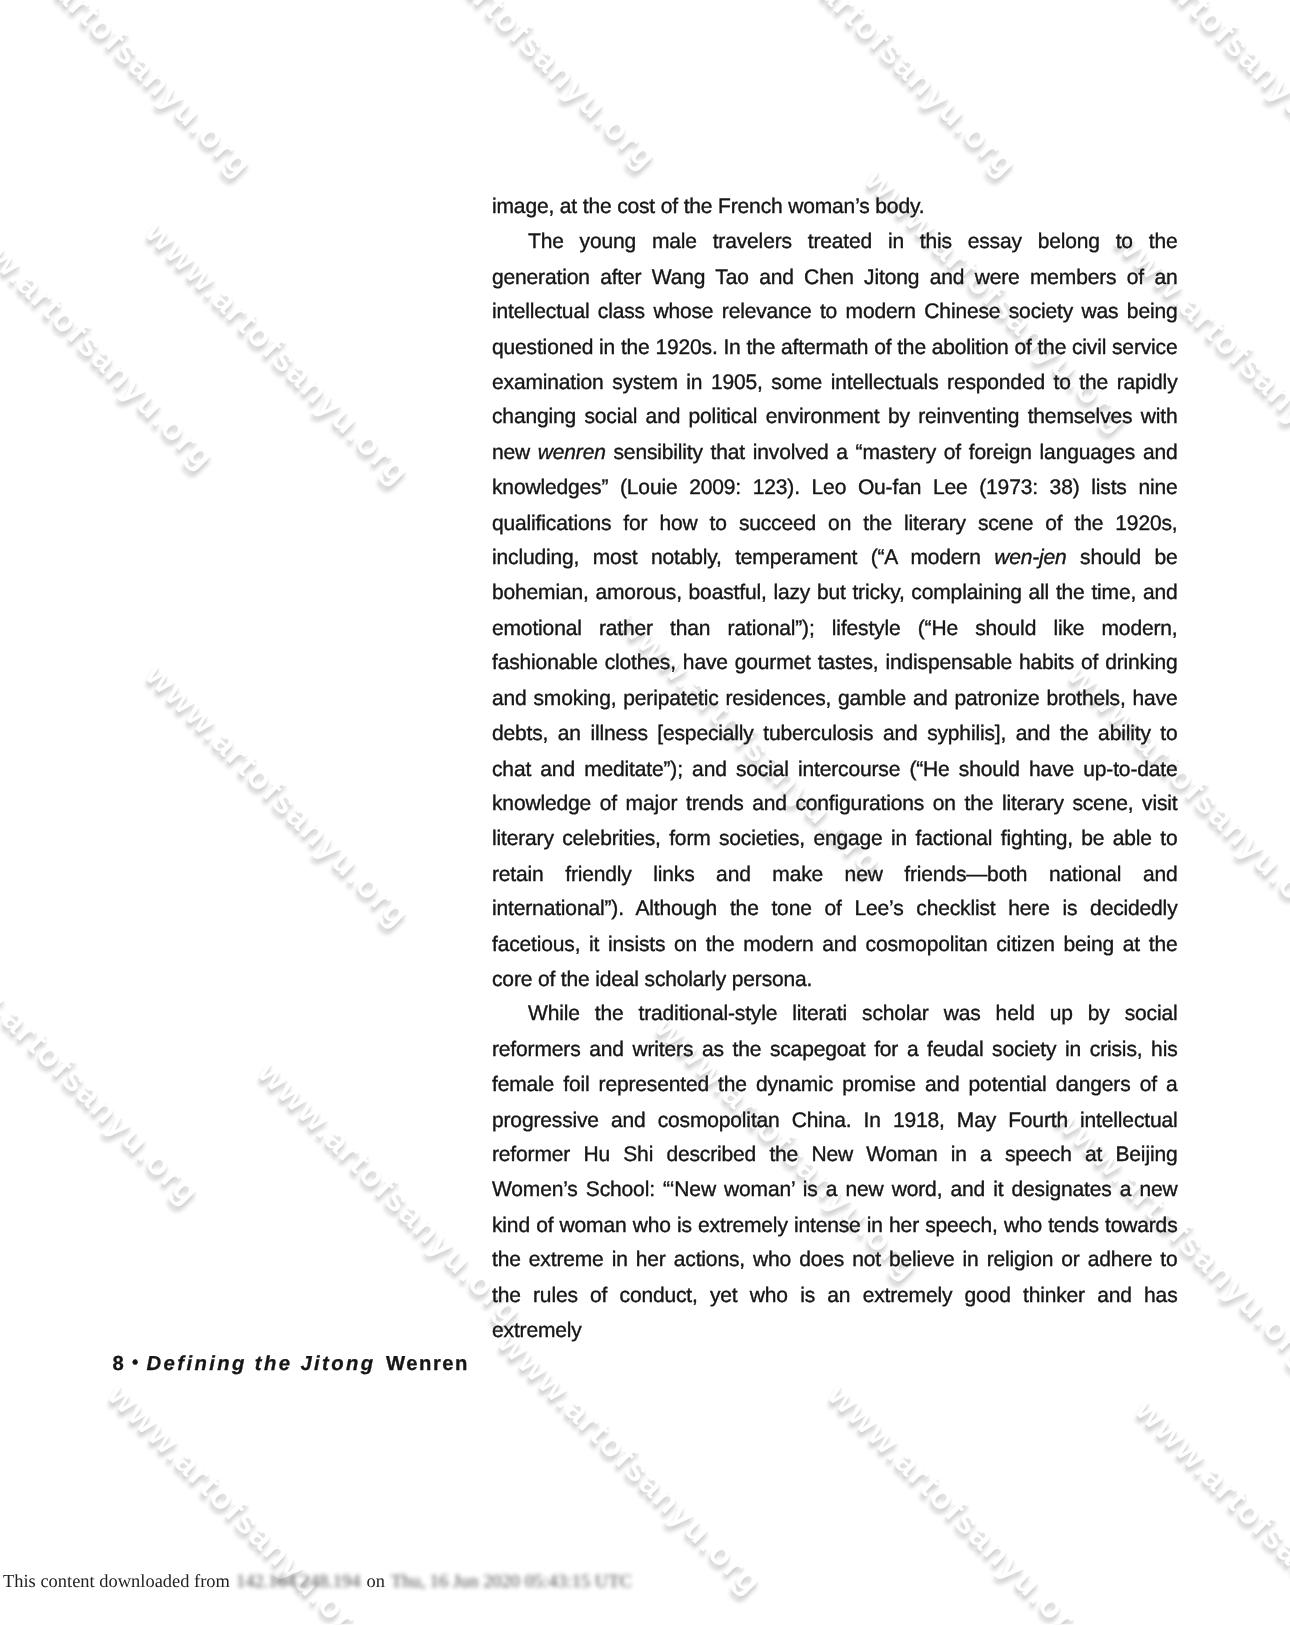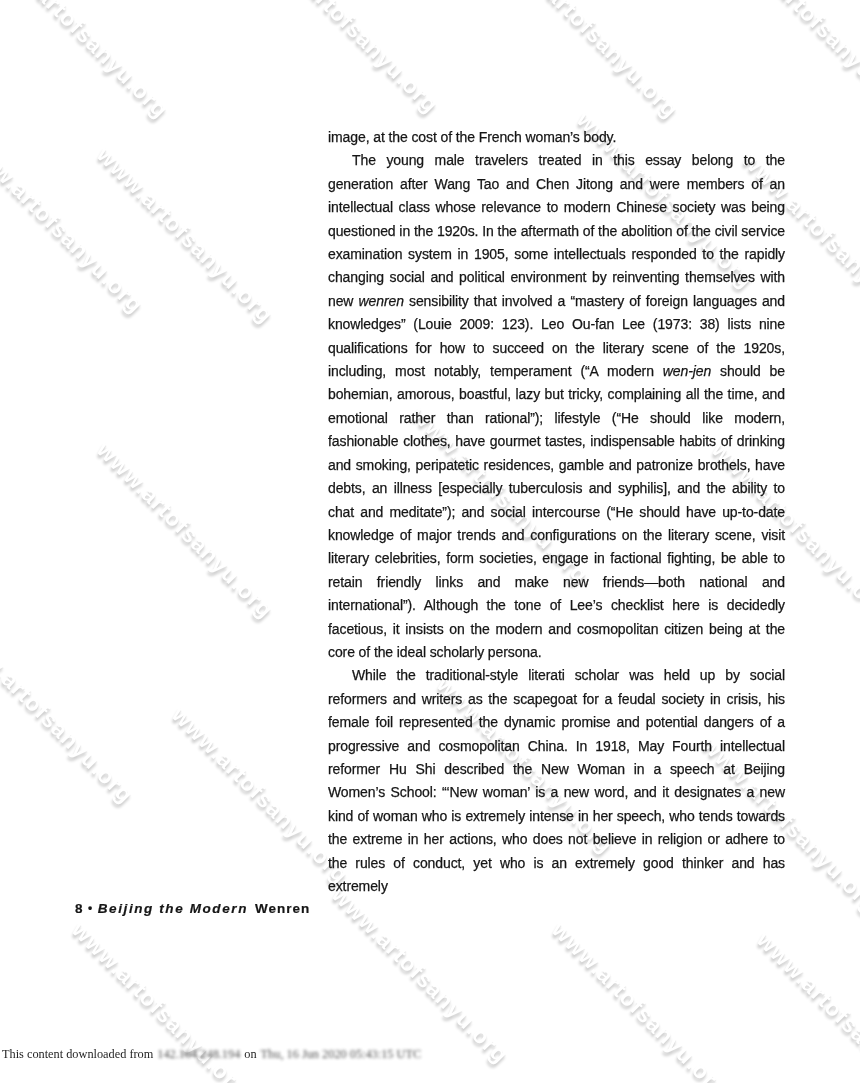--- a/index.html
+++ b/index.html
@@ -81,21 +81,21 @@
 
   <div class="content">
 
     <div class="body-text" id="body-text">
         <p class="no-indent"><span>image, at the cost of the French woman’s body.</span></p>
         <p class=""><span>The young male travelers treated in this essay belong to the generation after Wang Tao and Chen Jitong and were members of an intellectual class whose relevance to modern Chinese society was being questioned in the 1920s. In the aftermath of the abolition of the civil service examination system in 1905, some intellectuals responded to the rapidly changing social and political environment by reinventing themselves with new </span><span class="it">wenren</span><span> sensibility that involved a “mastery of foreign languages and knowledges” (Louie 2009: 123). Leo Ou-fan Lee (1973: 38) lists nine qualifications for how to succeed on the literary scene of the 1920s, including, most notably, temperament (“A modern </span><span class="it">wen-jen</span><span> should be bohemian, amorous, boastful, lazy but tricky, complaining all the time, and emotional rather than rational”); lifestyle (“He should like modern, fashionable clothes, have gourmet tastes, indispensable habits of drinking and smoking, peripatetic residences, gamble and patronize brothels, have debts, an illness [especially tuberculosis and syphilis], and the ability to chat and meditate”); and social intercourse (“He should have up-to-date knowledge of major trends and configurations on the literary scene, visit literary celebrities, form societies, engage in factional fighting, be able to retain friendly links and make new friends—both national and international”). Although the tone of Lee’s checklist here is decidedly facetious, it insists on the modern and cosmopolitan citizen being at the core of the ideal scholarly persona.</span></p>
         <p class=""><span>While the traditional-style literati scholar was held up by social reformers and writers as the scapegoat for a feudal society in crisis, his female foil represented the dynamic promise and potential dangers of a progressive and cosmopolitan China. In 1918, May Fourth intellectual reformer Hu Shi described the New Woman in a speech at Beijing Women’s School: “‘New woman’ is a new word, and it designates a new kind of woman who is extremely intense in her speech, who tends towards the extreme in her actions, who does not believe in religion or adhere to the rules of conduct, yet who is an extremely good thinker and has extremely</span></p>
       </div>
 
     <div class="running-footer">
-      <span>8</span><span class="rf-sep">•</span><span class="rf-title-italic">Beijing the Modern</span><span class="rf-wenren">Wenren</span>
+      <span>8</span><span class="rf-sep">•</span><span class="rf-title-italic">Defining the Jitong</span><span class="rf-wenren">Wenren</span>
     </div>
 
     <div class="jstor">
       <div class="l1">
         <span>This content downloaded from</span><span class="redacted">142.164.248.194</span><span>on</span><span class="redacted">Thu, 16 Jun 2020 05:43:15 UTC</span>
       </div>
     </div>
 
   </div>
 </div>

